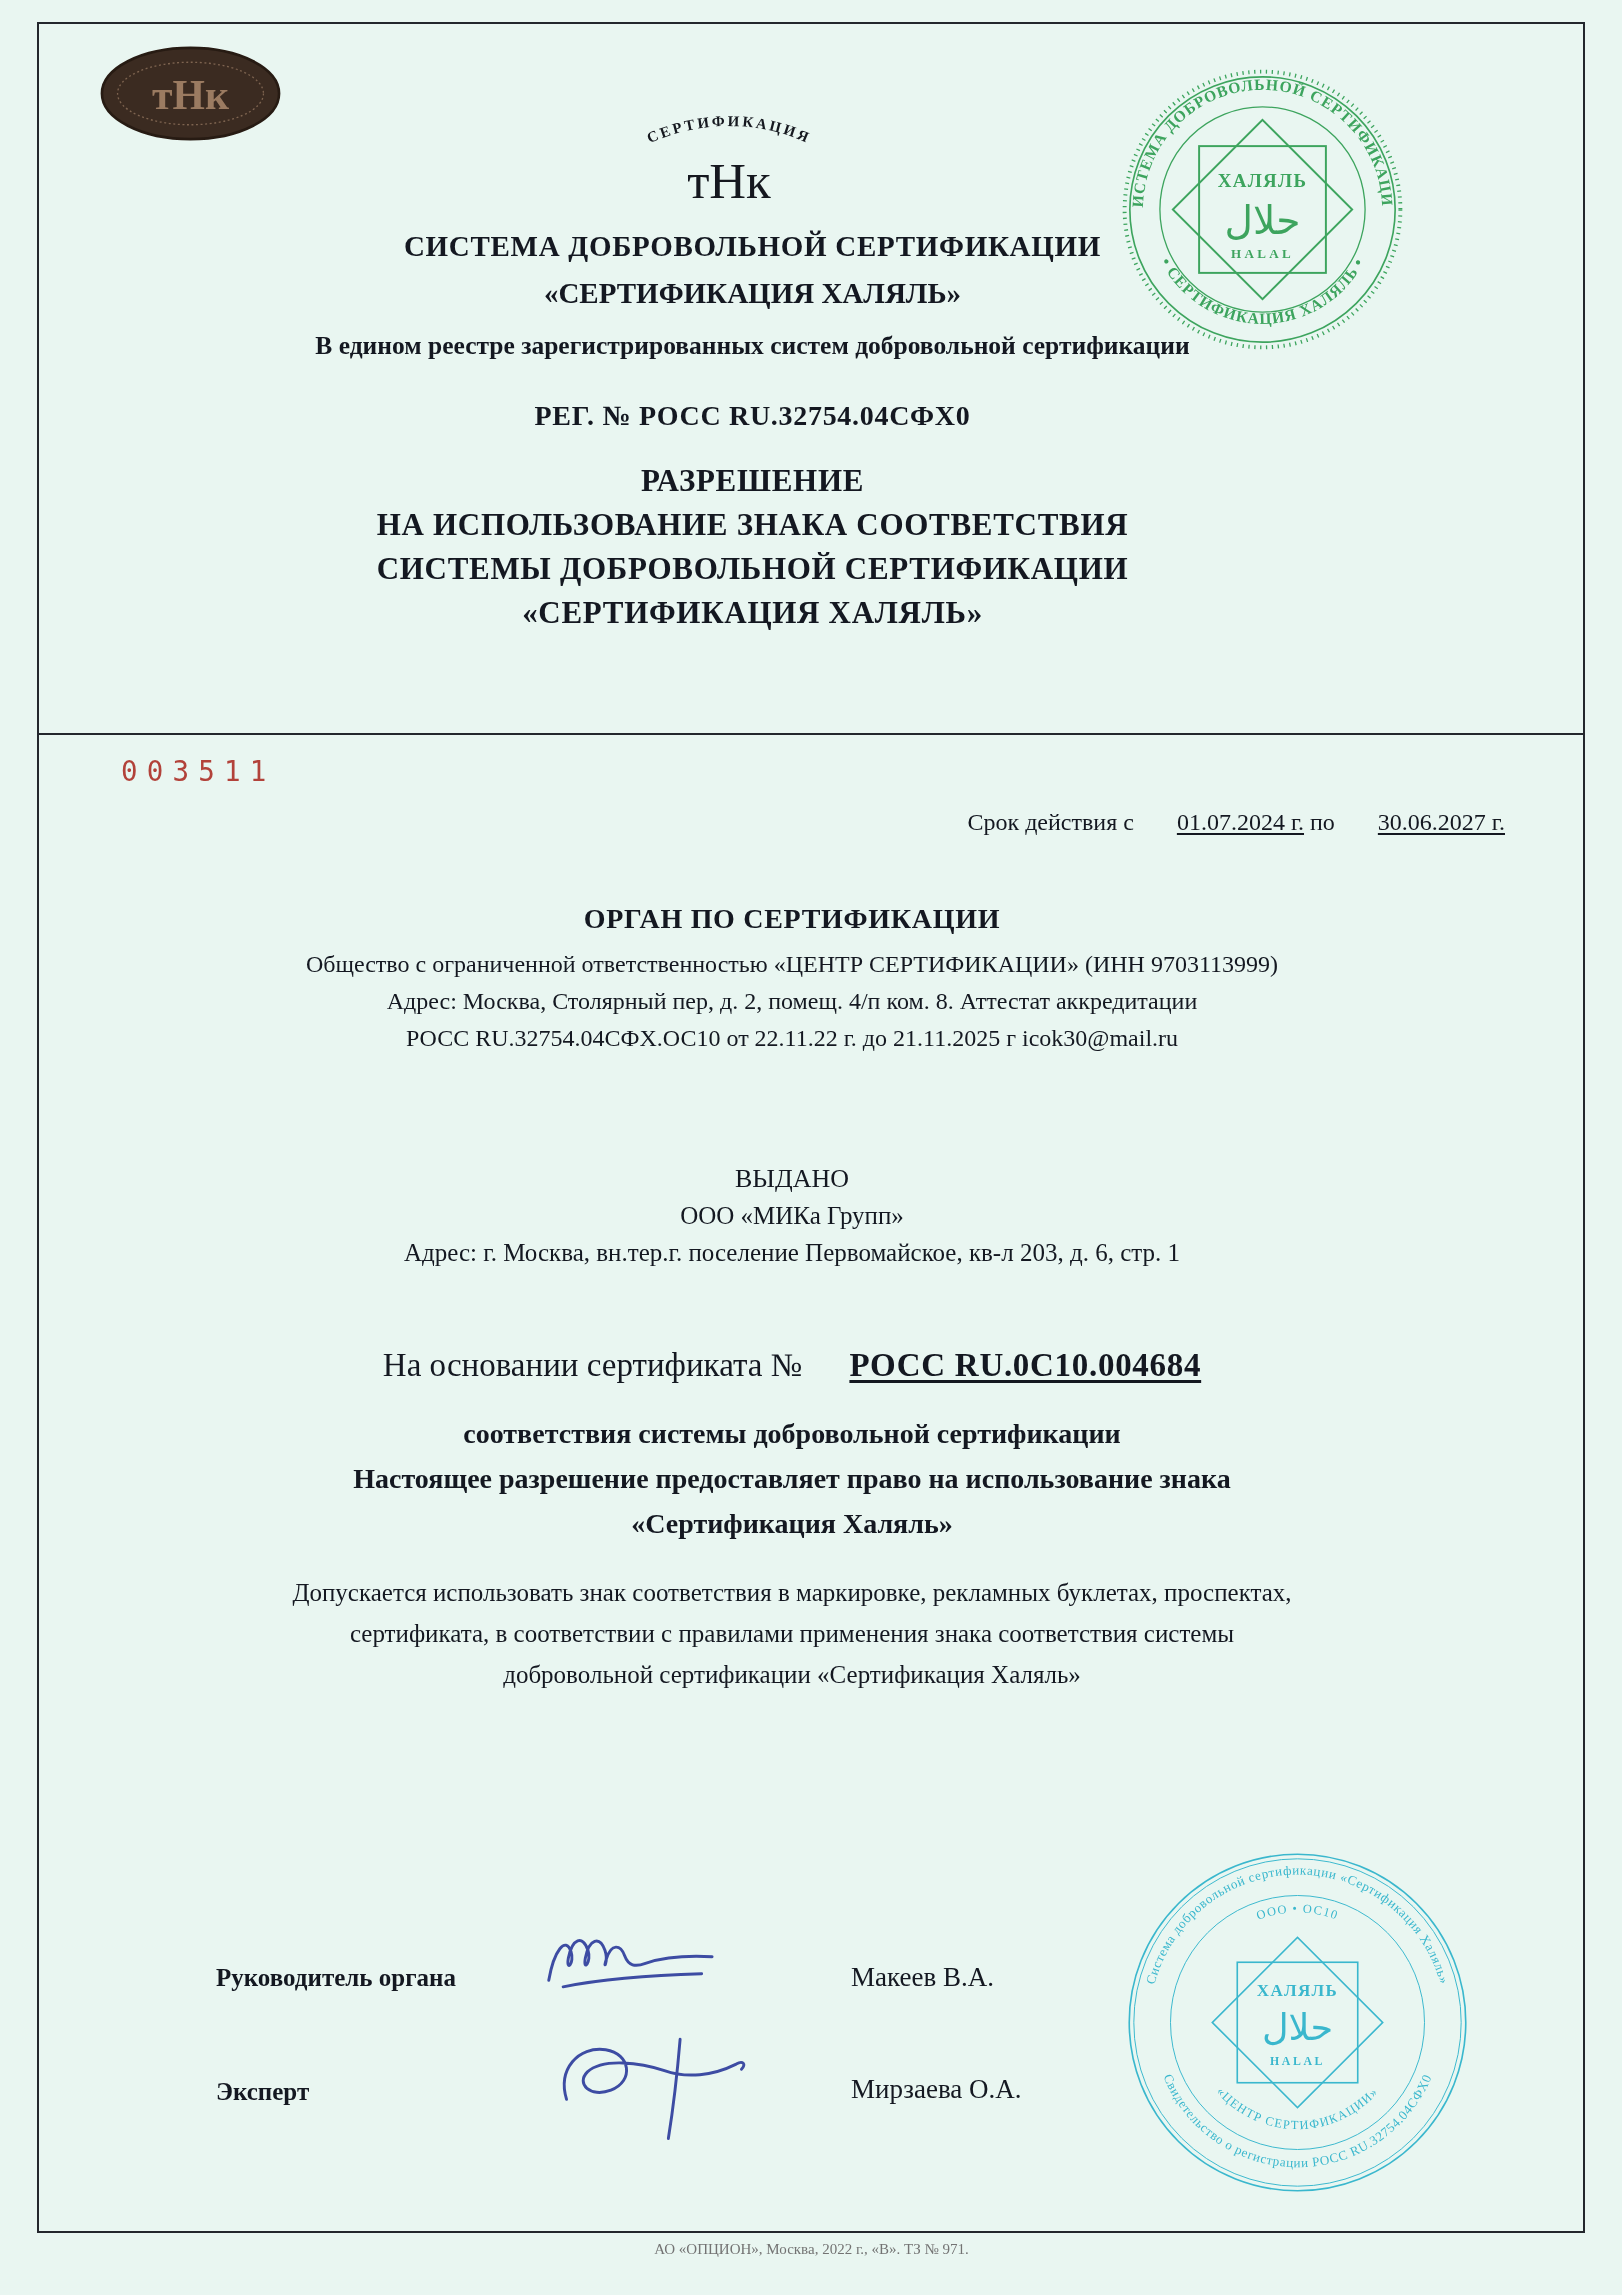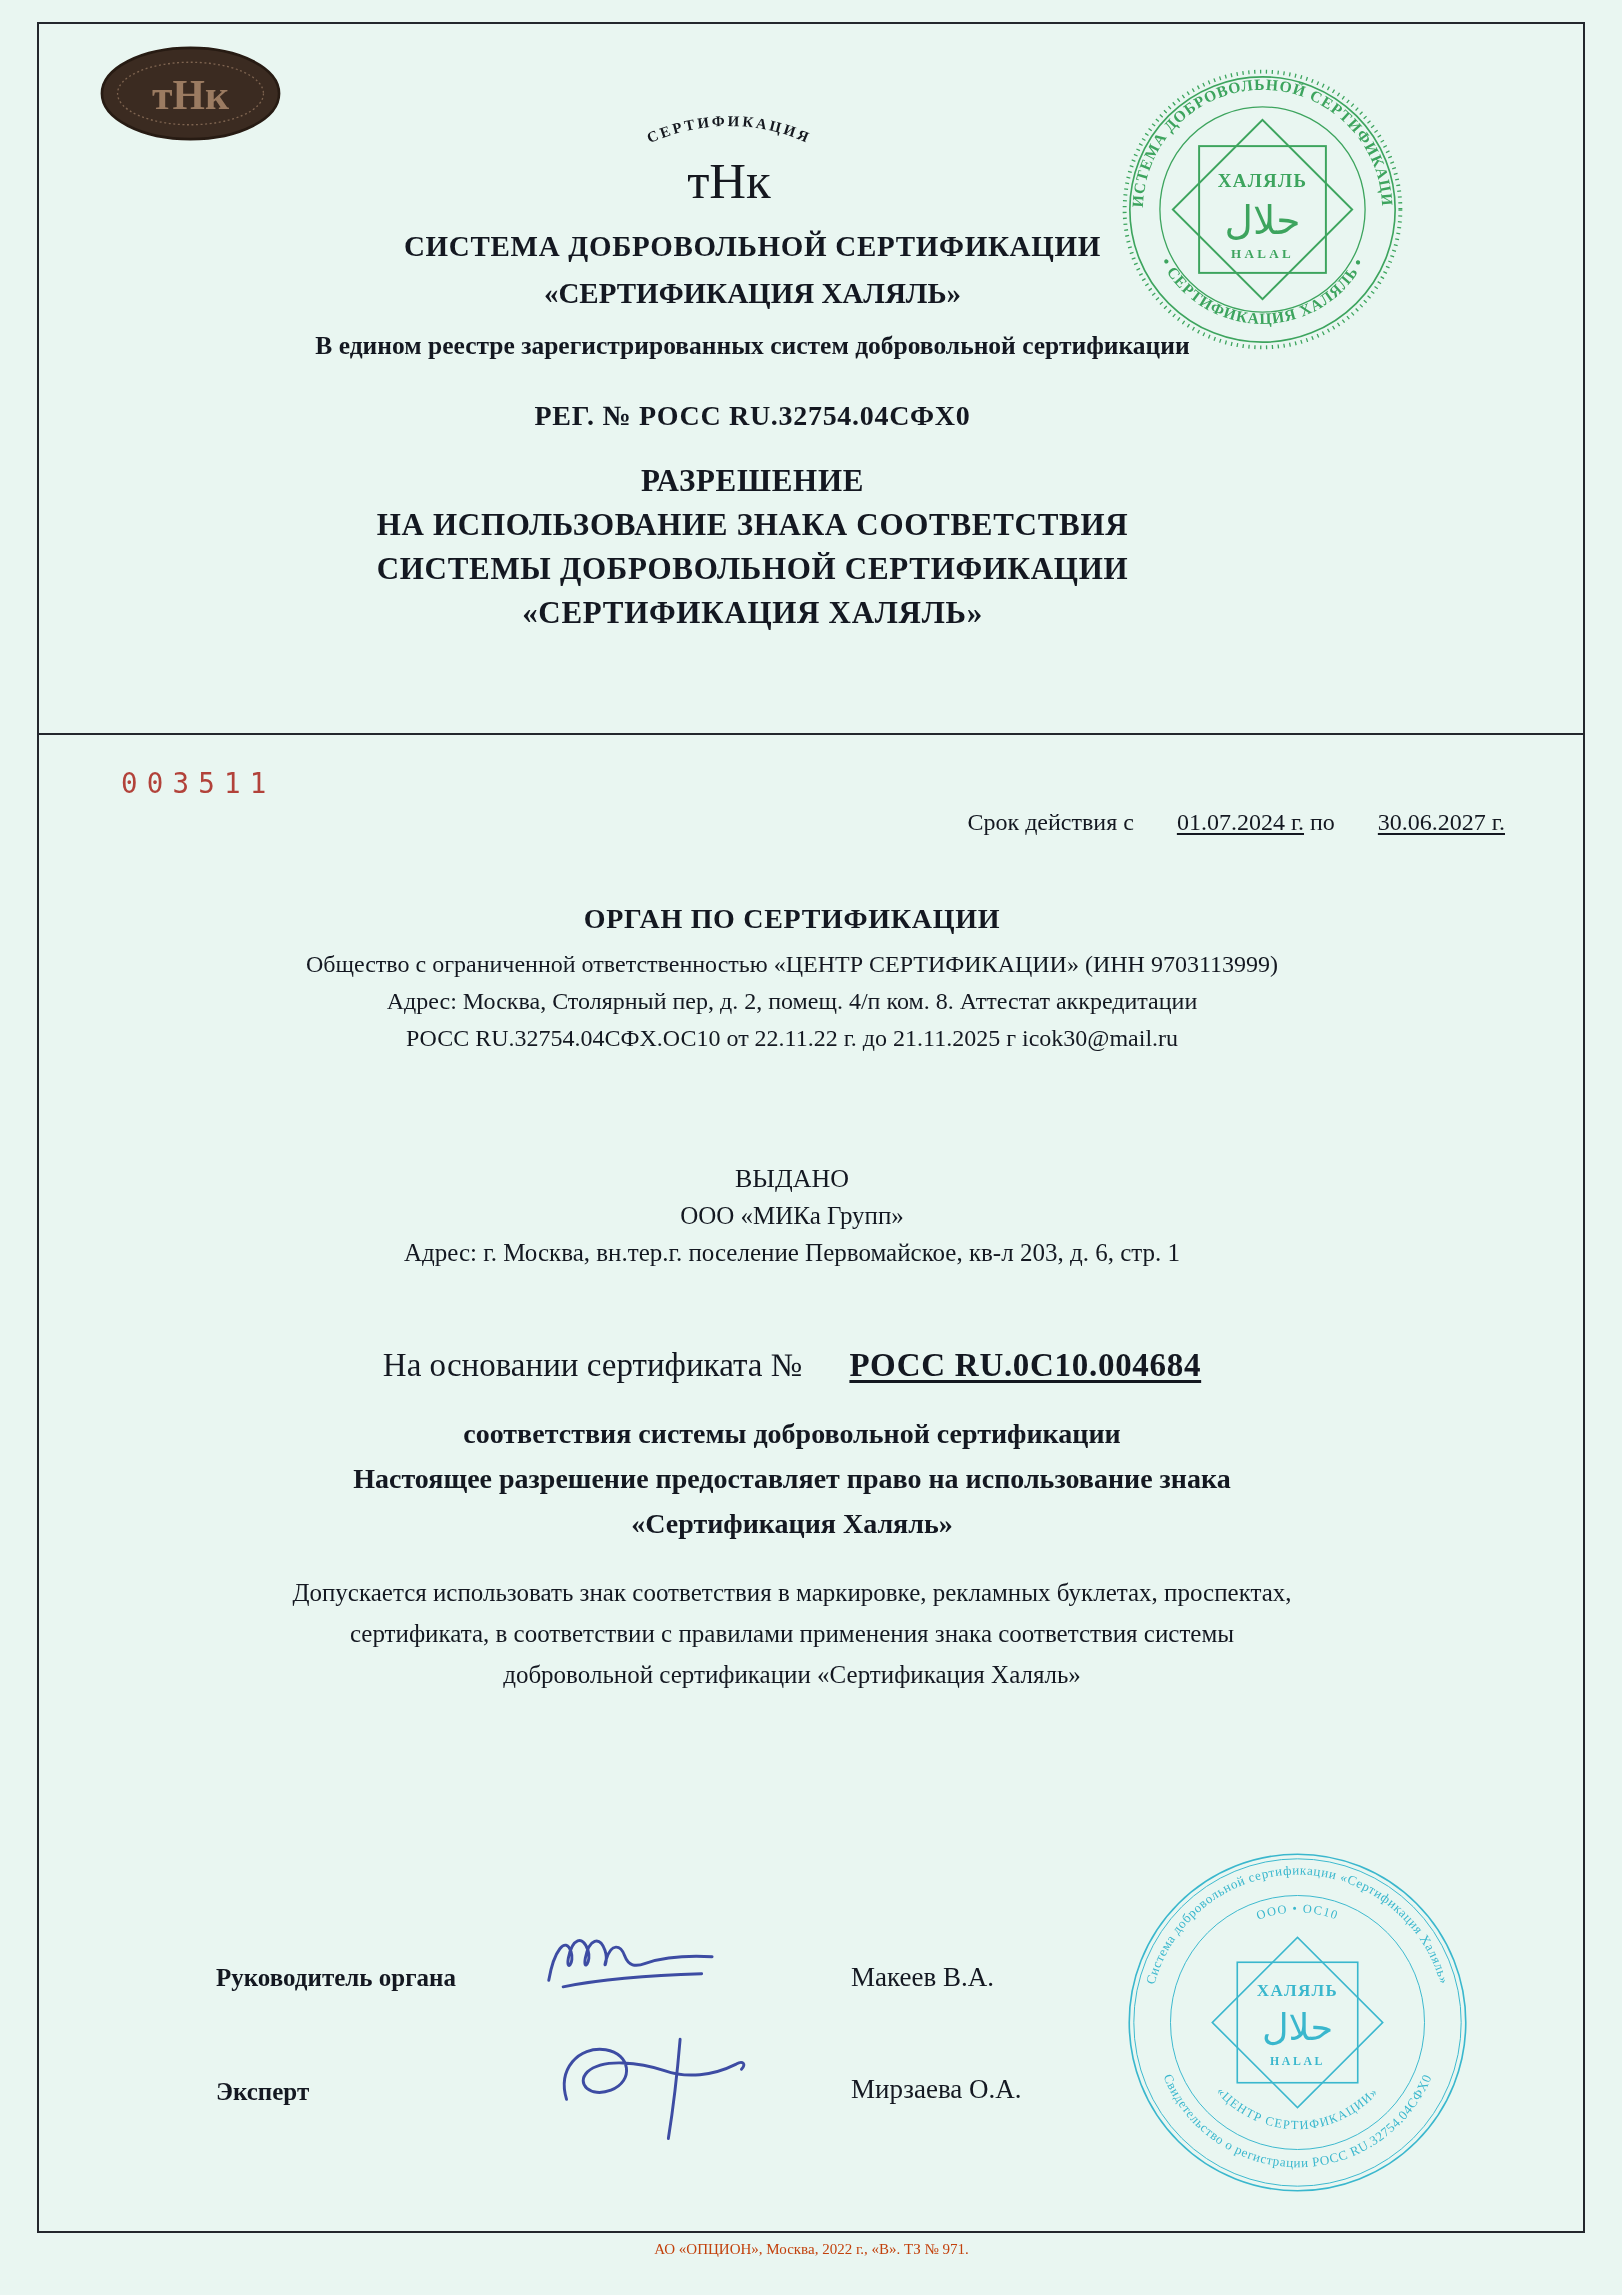--- a/index.html
+++ b/index.html
@@ -9,21 +9,21 @@
   .divider { position:absolute; left:37px; top:733px; width:1548px; border-top:2px solid #23272d; }
   .hdr { position:absolute; left:46px; width:1413px; text-align:center; font-weight:bold; }
   .t1 { top:230px; font-size:29px; letter-spacing:0.7px; }
   .t2 { top:277px; font-size:29px; }
   .registry { top:331px; font-size:25.5px; }
   .regnum { top:400px; font-size:28px; letter-spacing:0.7px; }
   .doc-title { position:absolute; left:46px; top:459px; width:1413px; text-align:center;
                font-weight:bold; font-size:31px; line-height:44px; letter-spacing:0.7px; }
 
   .serial { position:absolute; left:121px; top:755px; font-family:"DejaVu Sans Mono","Liberation Mono",monospace;
-            font-size:27.5px; letter-spacing:9.2px; color:#b2423a;margin-top:12px; }
+            font-size:27.5px; letter-spacing:9.2px; color:#b2423a; }
   .validity { position:absolute; left:720px; top:809px; width:785px; text-align:right; font-size:24px; }
   .u { text-decoration:underline; text-underline-offset:3.3px;margin-left:37px; }
 
   .org-block { position:absolute; left:59px; top:903px; width:1466px; text-align:center; }
   .org-heading { font-size:28px; font-weight:bold; margin-bottom:10.5px; letter-spacing:0.7px; }
   .org-line { font-size:24px; line-height:37px; }
 
   .issued-block { position:absolute; left:59px; top:1160px; width:1466px; text-align:center; font-size:25px; line-height:37px; }
   .issued-heading { font-size:26px; }
 
@@ -40,21 +40,21 @@
   .sig-expert-label { top:2078px; }
   .sig-expert-name  { top:2074px; }
   .sig1 { position:absolute; left:537px; top:1916px; }
   .sig2 { position:absolute; left:543px; top:2021px; }
 
   .tnk-stamp   { position:absolute; left:97px;  top:44px; }
   .tnk-center  { position:absolute; left:618px;  top:92px; }
   .halal-seal  { position:absolute; left:1122px; top:69px; }
   .reg-stamp   { position:absolute; left:1124px; top:1849px; }
 
-  .footer { position:absolute; left:0; top:2241px; width:1623px; text-align:center; font-size:15px; color:#c2410c; }
+  .footer { position:absolute; left:0; top:2241px; width:1623px; text-align:center; font-size:15px; color:#737373; }
 </style>
 </head>
 <body>
 
 <div class="page">
 
   <div class="frame"></div>
   <div class="divider"></div>
 
   <svg class="tnk-stamp" width="187" height="99" viewBox="0 0 286 152">

